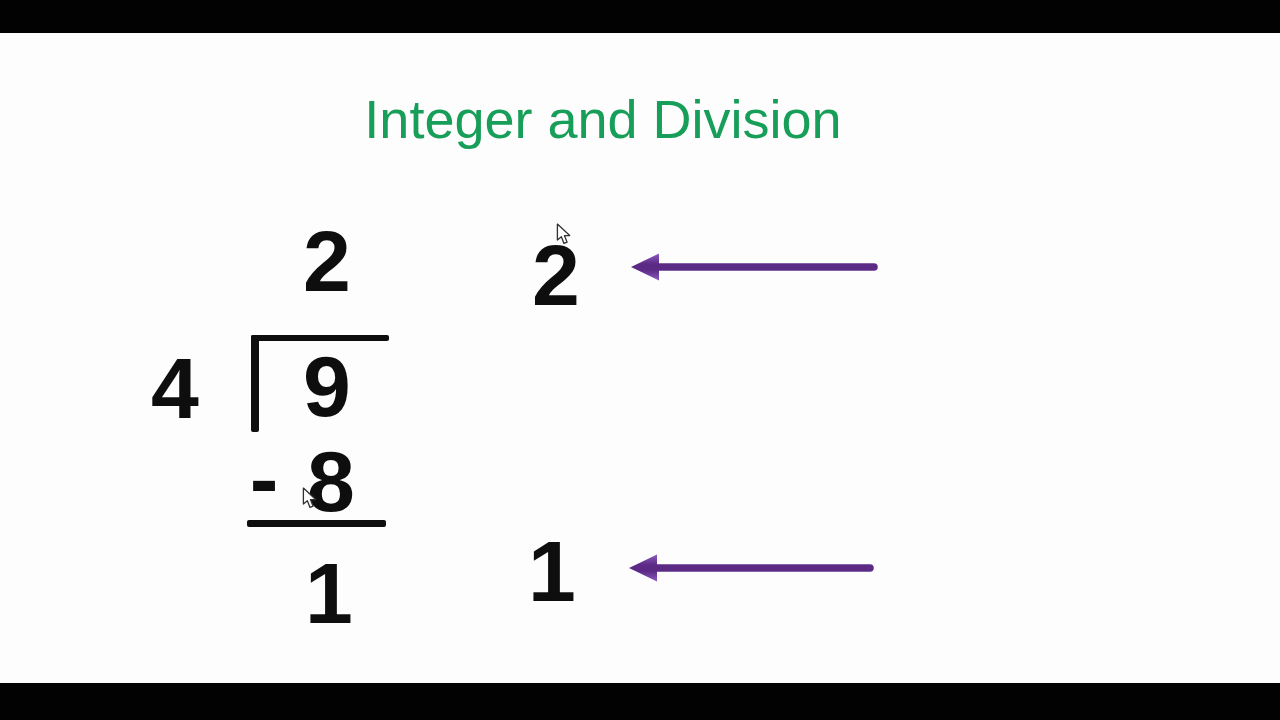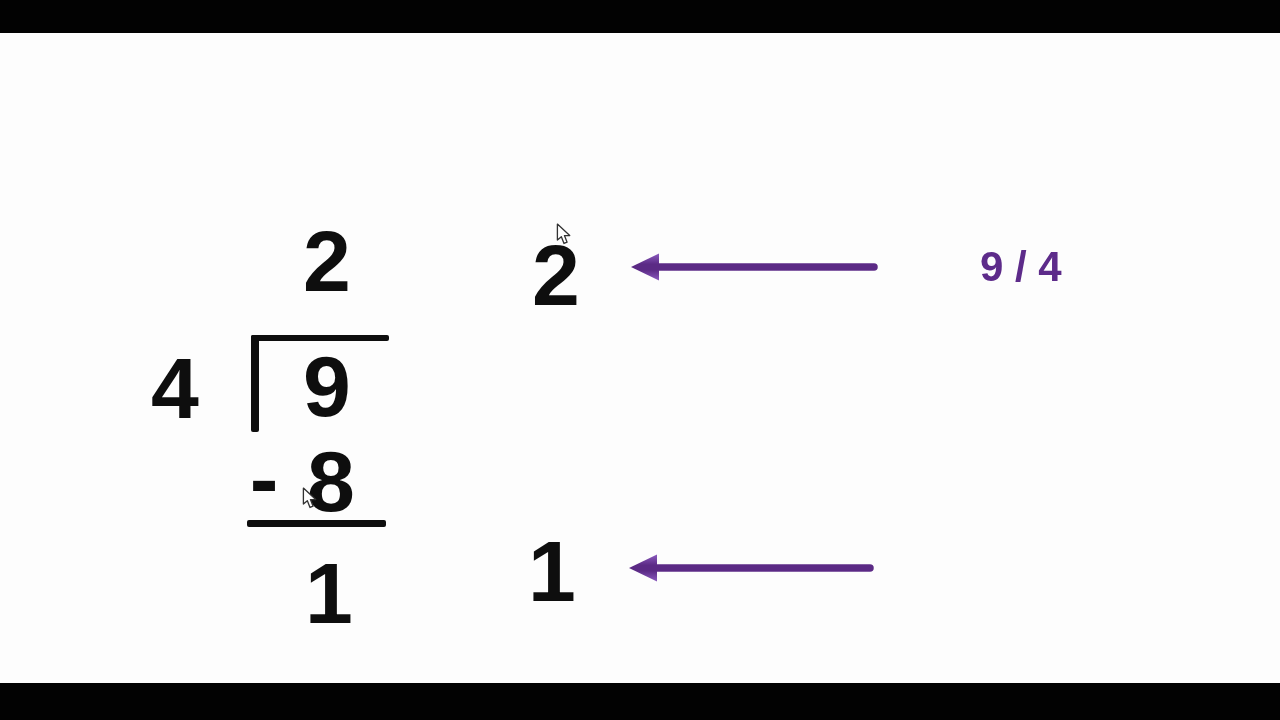--- a/index.html
+++ b/index.html
@@ -60,20 +60,21 @@
   .cursor-2{left:302px;top:487px;}
 </style>
 </head>
 <body>
 
 <div class="stage">
 
   <div class="letterbox top"></div>
   <div class="letterbox bottom"></div>
 
+  <div class="slide-title">Integer and Division</div>
 
   <div class="bigdigit q2">2</div>
   <div class="bigdigit d4">4</div>
   <div class="bigdigit d9">9</div>
   <div class="bigdigit minus">-</div>
   <div class="bigdigit p8">8</div>
   <div class="bigdigit r1">1</div>
 
   <div class="rule bracket-h"></div>
   <div class="rule bracket-v"></div>
@@ -105,21 +106,20 @@
           <stop offset="0.4" stop-color="#5b2a85"></stop>
           <stop offset="0.6" stop-color="#5b2a85"></stop>
           <stop offset="1" stop-color="#8e5ec2"></stop>
         </linearGradient>
       </defs>
       <line x1="26" y1="17" x2="244" y2="17" stroke="url(#pg2)" stroke-width="7.5" stroke-linecap="round"></line>
       <polygon points="3,17 31,3.5 31,30.5" fill="url(#pg2)"></polygon>
     </svg>
   </div>
 
-  <div class="purple-label label-div">9 / 4</div>
 
   <div class="cursor cursor-1">
     <svg width="16" height="22" viewBox="0 0 14 20" aria-hidden="true">
       <path d="M1 1 L1 15.5 L4.6 12.4 L7 18.6 L9.8 17.4 L7.4 11.4 L12.2 11.4 Z" fill="#ffffff" stroke="#333333" stroke-width="1.2" stroke-linejoin="round"></path>
     </svg>
   </div>
   <div class="cursor cursor-2">
     <svg width="16" height="22" viewBox="0 0 14 20" aria-hidden="true">
       <path d="M1 1 L1 15.5 L4.6 12.4 L7 18.6 L9.8 17.4 L7.4 11.4 L12.2 11.4 Z" fill="#ffffff" stroke="#333333" stroke-width="1.2" stroke-linejoin="round"></path>
     </svg>

